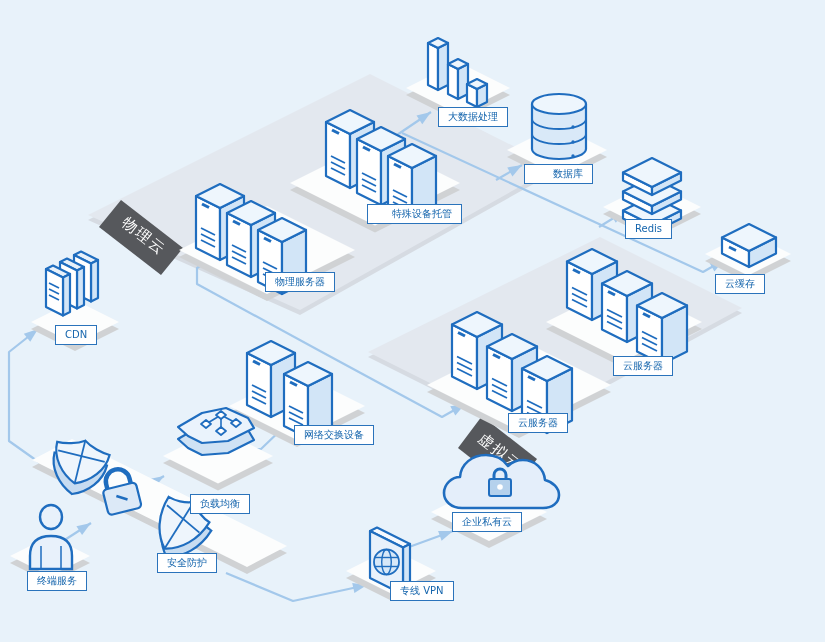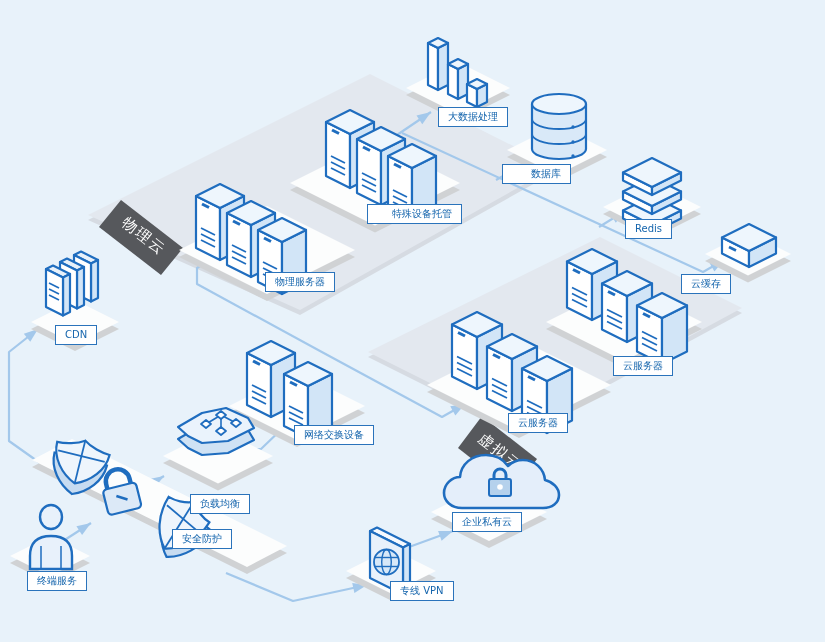--- a/index.html
+++ b/index.html
@@ -355,28 +355,28 @@
           <polygon points="370,531 403,547.5 403,594.5 370,578" fill="#e8f1fb" stroke="#1f6dbf" stroke-width="2.2" stroke-linejoin="round"></polygon>
           <circle cx="386.5" cy="562" r="12.5" fill="#d7e8f8" stroke="#1f6dbf" stroke-width="1.8"></circle>
           <ellipse cx="386.5" cy="562" rx="4.8" ry="12.5" fill="none" stroke="#1f6dbf" stroke-width="1.4"></ellipse>
           <line x1="374.8380962103094" y1="557.5" x2="398.1619037896906" y2="557.5" stroke="#1f6dbf" stroke-width="1.4"></line>
           <line x1="374.8380962103094" y1="566.5" x2="398.1619037896906" y2="566.5" stroke="#1f6dbf" stroke-width="1.4"></line>
         </g>
       </g>
     </svg>
   <div id="labels">
       <div class="node-label" style="left: 438px; top: 107px;">大数据处理</div>
-      <div class="node-label" style="left: 502px; top: 164px; padding-left: 28px;">数据库</div>
+      <div class="node-label" style="left: 524px; top: 164px; padding-left: 28px;">数据库</div>
       <div class="node-label" style="left: 367px; top: 204px; padding-left: 24px;">特殊设备托管</div>
       <div class="node-label" style="left: 625px; top: 219px;">Redis</div>
       <div class="node-label" style="left: 265px; top: 272px;">物理服务器</div>
-      <div class="node-label" style="left: 681px; top: 274px;">云缓存</div>
+      <div class="node-label" style="left: 715px; top: 274px;">云缓存</div>
       <div class="node-label" style="left: 613px; top: 356px;">云服务器</div>
       <div class="node-label" style="left: 55px; top: 325px;">CDN</div>
       <div class="node-label" style="left: 508px; top: 413px;">云服务器</div>
       <div class="node-label" style="left: 294px; top: 425px;">网络交换设备</div>
       <div class="node-label" style="left: 190px; top: 476px; margin-top: 18px;">负载均衡</div>
-      <div class="node-label" style="left: 157px; top: 529px; margin-left: 15px;">安全防护</div>
+      <div class="node-label" style="left: 157px; top: 553px;">安全防护</div>
       <div class="node-label" style="left: 452px; top: 512px;">企业私有云</div>
       <div class="node-label" style="left: 27px; top: 571px;">终端服务</div>
       <div class="node-label" style="left: 362px; top: 581px; margin-left: 28px;">专线 VPN</div>
     </div>
 </div>
 
 </body></html>

